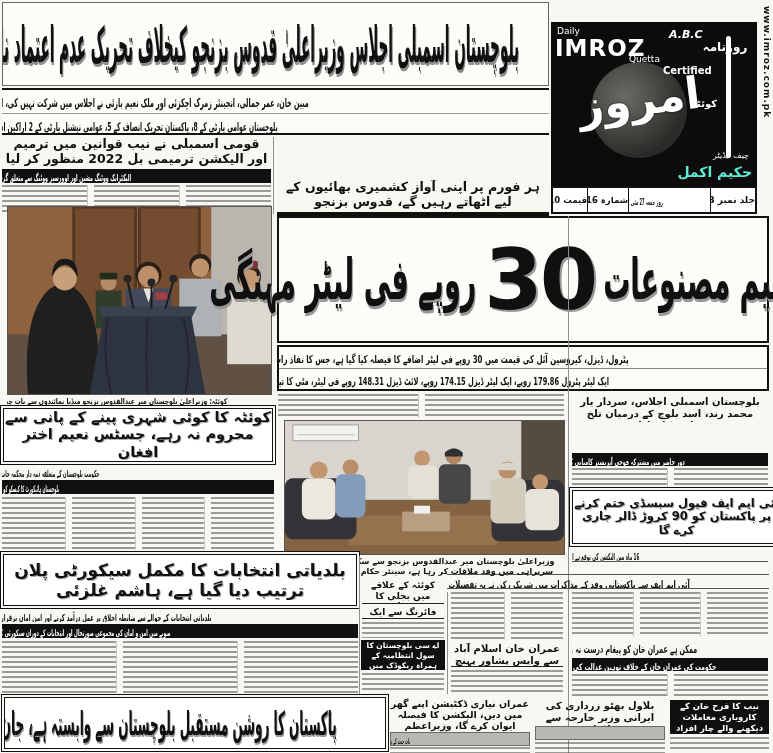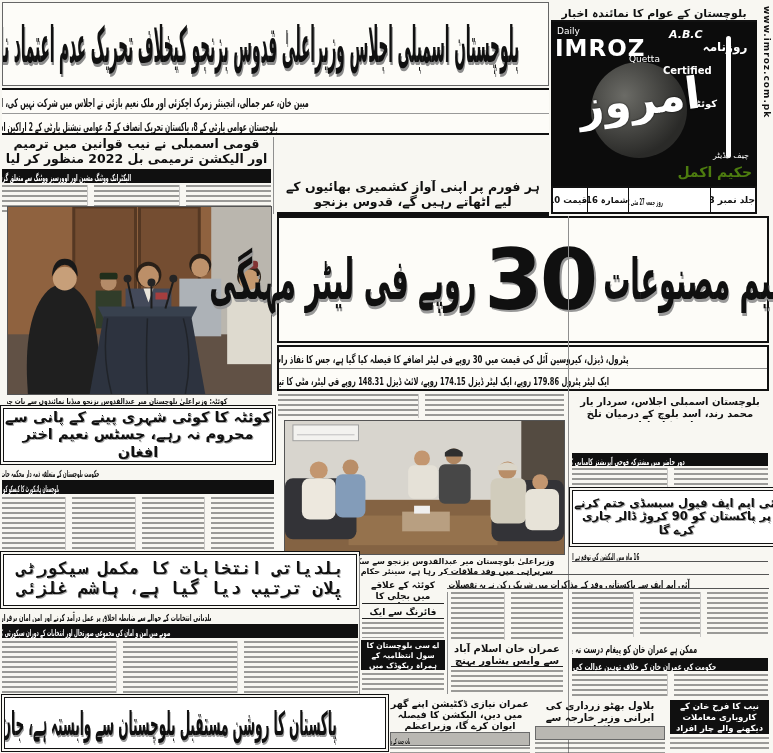--- a/index.html
+++ b/index.html
@@ -27,36 +27,33 @@
 </head>
 <body>
 
 <div id="page">
 
   <div class="abs ctr nowrapclip" style="left:2px;top:2px;width:547px;height:84px;border:1px solid #666;background:#fdfcf8;line-height:84px;">
     <span class="squeeze b" style="--sy: 3.3; font-size: 15px; text-shadow: rgb(140, 140, 140) 1px 1px 0px; transform: scale(0.903494, 3.3);">بلوچستان اسمبلی اجلاس وزیراعلیٰ قدوس بزنجو کیخلاف تحریک عدم اعتماد ناکام</span>
   </div>
 
   <div class="abs" style="left:551px;top:2px;width:206px;height:212px;">
-    <div class="abs ctr" style="left:0;top:0;width:206px;height:20px;line-height:20px;border-bottom:2px solid #111;overflow:hidden;">
-      <span class="squeeze b" style="font-size: 11px; transform: scale(1, 1);">بلوچستان کے عوام کا نمائندہ اخبار</span>
-    </div>
     <div class="abs" style="left:0;top:20px;width:206px;height:164px;background:#0c0c0c;overflow:hidden;">
       <div class="abs" style="left:40px;top:40px;width:96px;height:96px;border-radius:50%;background:radial-gradient(circle at 35% 35%,#6b6b66,#2a2a28 70%);"></div>
       <div class="abs" style="left:6px;top:4px;color:#fff;font-size:9px;direction:ltr;">Daily</div>
       <div class="abs b" style="left:4px;top:13px;color:#fff;font-size:23px;letter-spacing:1px;direction:ltr;">IMROZ</div>
       <div class="abs" style="left:78px;top:32px;color:#fff;font-size:9px;direction:ltr;">Quetta</div>
       <div class="abs b" style="left:118px;top:6px;color:#fff;font-size:11px;direction:ltr;font-style:italic;">A.B.C</div>
       <div class="abs b" style="left:112px;top:11px;color:#fff;font-size:10px;direction:ltr;margin-top:32px;">Certified</div>
       <div class="abs b ctr" style="right:6px;top:18px;width:52px;color:#fff;font-size:12px;">روزنامہ</div>
       <div class="abs b ctr nowrapclip" style="left:8px;top:52px;width:160px;color:#fff;font-size:44px;transform:rotate(-7deg);text-shadow:0 0 2px #000;">امروز</div>
       <div class="abs" style="right:26px;top:14px;width:5px;height:122px;background:#fff;border-radius:3px;"></div>
       <div class="abs b" style="right:40px;top:76px;color:#fff;font-size:10px;">کوئٹہ</div>
       <div class="abs" style="right:8px;bottom:26px;color:#fff;font-size:8px;">چیف ایڈیٹر</div>
-      <div class="abs b" style="right:5px;bottom:6px;color:#4d7c0f;font-size:14px;">حکیم اکمل</div>
+      <div class="abs b" style="right:5px;bottom:6px;color:#5eead4;font-size:14px;">حکیم اکمل</div>
     </div>
     <div class="abs" style="left:0;top:184px;width:206px;height:28px;border:2px solid #111;display:flex;align-items:stretch;background:#fff;">
       <div class="ctr b nowrapclip" style="flex:0 0 44px;font-size:9px;line-height:24px;border-left:1px solid #111;">جلد نمبر 13</div>
       <div class="ctr nowrapclip" style="flex:1;line-height:24px;border-left:1px solid #111;">
         <span class="squeeze b" style="font-size: 8px; transform: scale(0.454023, 1);">روز جمعہ 27 مئی 2022ء، 25 شوال 1443ھ</span>
       </div>
       <div class="ctr b nowrapclip" style="flex:0 0 40px;font-size:8.5px;line-height:24px;border-left:1px solid #111;">شمارہ 316</div>
       <div class="ctr b nowrapclip" style="flex:0 0 34px;font-size:8.5px;line-height:24px;">قیمت 10</div>
     </div>
   </div>
@@ -245,21 +242,21 @@
     <span class="squeeze" style="font-size: 9px; transform: scale(0.385714, 1);">بلوچستان ہائیکورٹ کا کیسکو کو کوئٹہ شہر کے خراب میٹروں کی بجلی کی فوری بحالی کا حکم، چیف سیکرٹری، پرنسپل سیکرٹری و دیگر حکام کو نوٹس جاری</span>
   </div>
   <div class="abs simwrap" style="left:2px;top:497px;width:272px;height:53px;">
       <i></i>
       <i></i>
       <i></i>
       <i></i>
     </div>
 
   <div class="abs dbox" style="left:3px;top:554px;width:354px;height:52px;display:flex;align-items:center;justify-content:center;">
-    <span class="title" style="font-size:17px;text-shadow:1px 1px 0 #aaa;font-family:Liberation Mono, monospace;">بلدیاتی انتخابات کا مکمل سیکورٹی پلان ترتیب دیا گیا ہے، ہاشم غلزئی</span>
+    <span class="title" style="font-size:17px;text-shadow:1px 1px 0 #aaa;">بلدیاتی انتخابات کا مکمل سیکورٹی پلان ترتیب دیا گیا ہے، ہاشم غلزئی</span>
   </div>
   <div class="abs ctr nowrapclip" style="left:2px;top:609px;width:356px;height:13px;line-height:13px;">
     <span class="squeeze b" style="font-size: 9.5px; transform: scale(0.547141, 1);">بلدیاتی انتخابات کے حوالے سے ضابطہ اخلاق پر عمل درآمد کرنے اور امن امان برقرار رکھنے کیلئے تمام دستیاب وسائل بروئے کار لائے جائیں گے</span>
   </div>
   <div class="abs bar-rev nowrapclip" style="left:2px;top:624px;width:356px;height:14px;line-height:14px;">
     <span class="squeeze" style="font-size: 9px; transform: scale(0.485597, 1);">صوبے میں امن و امان کی مجموعی صورتحال اور انتخابات کے دوران سیکورٹی کے فول پروف انتظامات کو یقینی بنایا جائے گا، ایڈیشنل چیف سیکرٹری داخلہ بلوچستان</span>
   </div>
   <div class="abs simwrap" style="left:2px;top:641px;width:356px;height:52px;">
       <i></i>
       <i></i>

